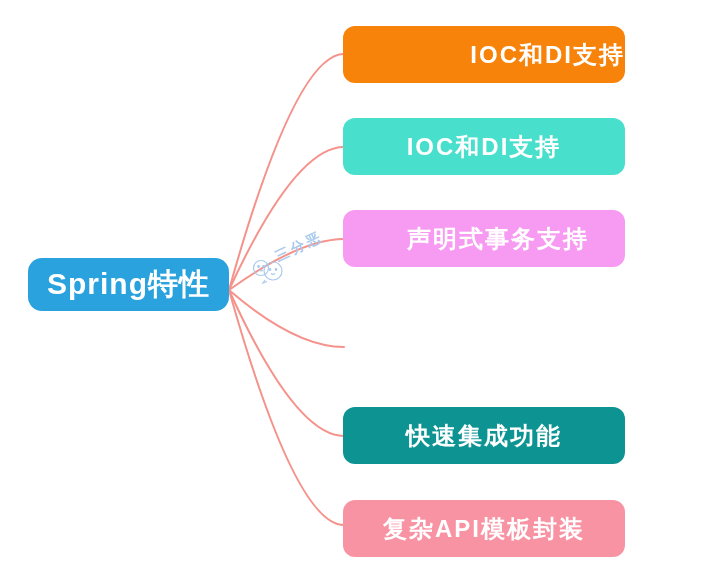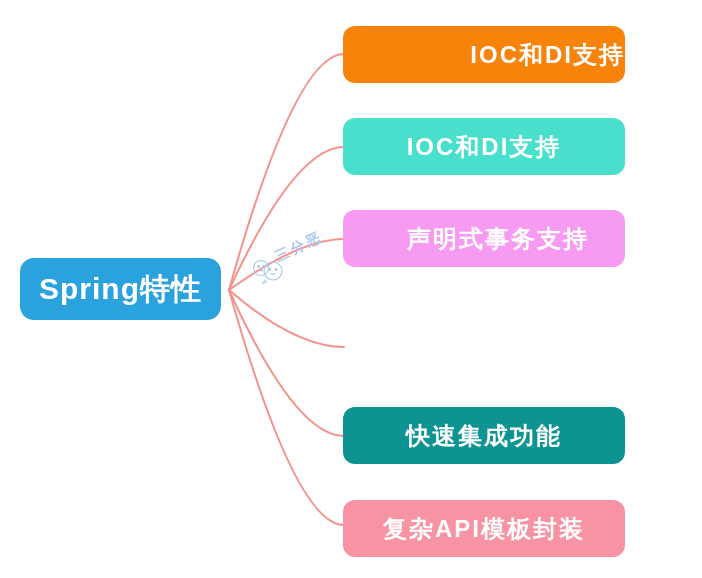--- a/index.html
+++ b/index.html
@@ -13,21 +13,21 @@
   .edges{position:absolute;left:0;top:0;width:702px;height:578px;}
   .edge{fill:none;stroke-width:2;stroke-linecap:round;}
   .node{
     position:absolute;
     display:flex;align-items:center;justify-content:center;
     color:#ffffff;font-weight:bold;
     text-align:center;
     box-sizing:border-box;
   }
   .root{
-    left:20px;top:258px;width:201px;height:62px;
+    left:28px;top:258px;width:201px;height:53px;
     border-radius:14px;font-size:30px;letter-spacing:1px;
   }
   .branch{
     left:343px;width:282px;height:57px;
     border-radius:12px;font-size:24px;letter-spacing:2px;
   }
   .b0{top:26px;justify-content:flex-end;}
   .b1{top:118px;}
   .b2{top:210px;padding-left:28px;}
   .b3{top:318px;}

